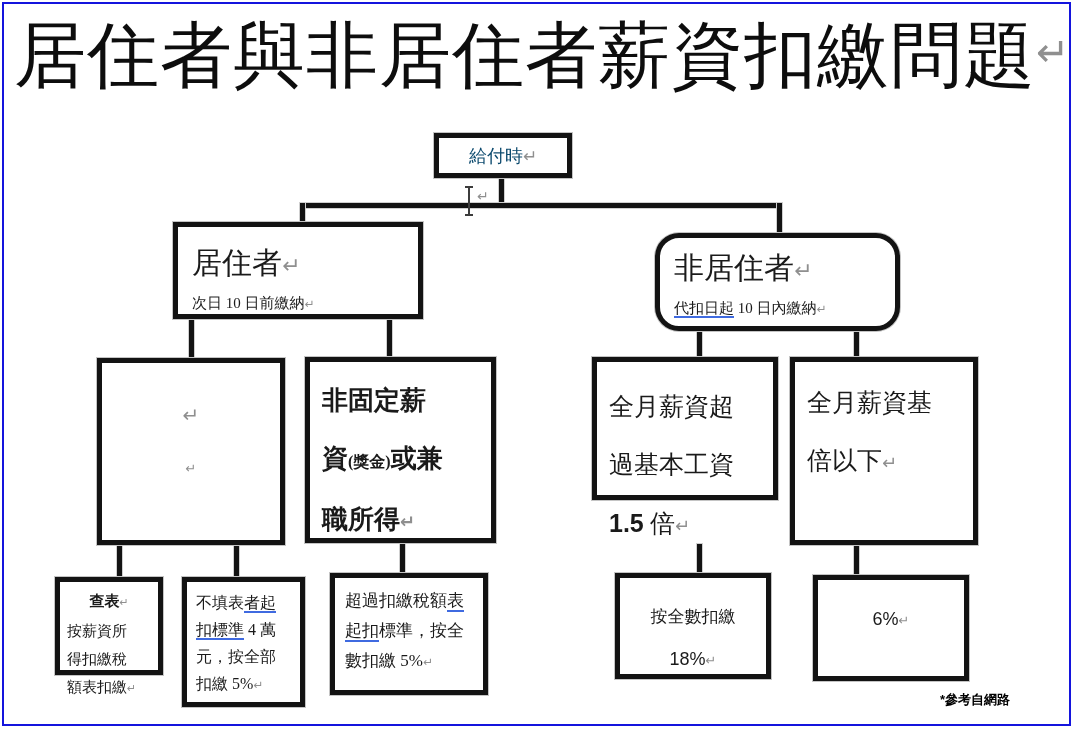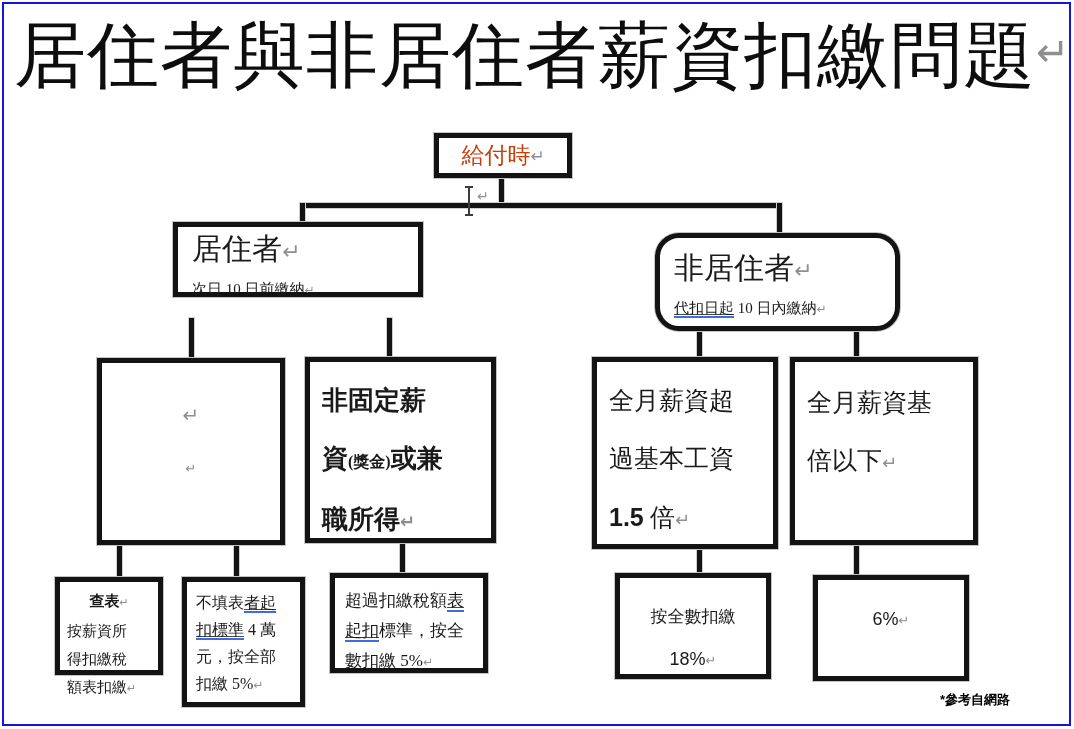--- a/index.html
+++ b/index.html
@@ -12,21 +12,21 @@
     border:2px solid #1414dd;pointer-events:none;}
   .title{position:absolute;left:14px;top:8px;width:1050px;
     font-size:72px;letter-spacing:1px;white-space:nowrap;color:#0d0d0d;}
   .title .pmark{font-size:40px;vertical-align:14px;}
   .pmark{color:#8f8f8f;font-family:"DejaVu Sans",sans-serif;}
   .box{position:absolute;background:#fff;border:5px solid #131313;
     box-shadow:0 0 0 1px #c4c4c4;box-sizing:border-box;}
   .conn{position:absolute;background:#131313;box-shadow:0 0 0 1px #cfcfcf;}
   .heading{font-size:30px;}
   .sub{font-size:15px;margin-top:10px;}
-  .u2{text-decoration:underline;text-decoration-color:#4a4a4a;
+  .u2{text-decoration-color:#4a4a4a;
     border-bottom:2px solid #3f6ae0;padding-bottom:0px;}
   .num-b{font-family:"Liberation Sans","DejaVu Sans",sans-serif;font-weight:bold;}
   .sansnum{font-family:"Liberation Sans","DejaVu Sans",sans-serif;}
   .line{white-space:nowrap;}
   .cursor-ibeam{position:absolute;left:468px;top:186px;width:2px;height:30px;
     background:#3c3c3c;}
   .cursor-ibeam:before,.cursor-ibeam:after{content:"";position:absolute;left:-3px;
     width:8px;height:2px;background:#3c3c3c;}
   .cursor-ibeam:before{top:0;}
   .cursor-ibeam:after{bottom:0;}
@@ -50,28 +50,28 @@
 <div class="conn" style="left:697px;top:330px;width:5px;height:28px;"></div>
 <div class="conn" style="left:854px;top:330px;width:5px;height:28px;"></div>
 <div class="conn" style="left:117px;top:544px;width:5px;height:34px;"></div>
 <div class="conn" style="left:234px;top:544px;width:5px;height:34px;"></div>
 <div class="conn" style="left:400px;top:542px;width:5px;height:32px;"></div>
 <div class="conn" style="left:697px;top:544px;width:5px;height:30px;"></div>
 <div class="conn" style="left:854px;top:544px;width:5px;height:32px;"></div>
 
 <div class="box" style="left:434px;top:133px;width:138px;height:45px;
      display:flex;align-items:center;justify-content:center;">
-  <span class="line" style="font-size:23px;color:#c2410c;">給付時</span>
+  <span class="line" style="font-size:18px;color:#0c4a6e;">給付時</span>
     <span class="pmark" style="font-size:17px;">↵</span>
 </div>
 
 <div class="cursor-ibeam"></div>
 <div class="float-pmark pmark">↵</div>
 
-<div class="box" style="left:173px;top:222px;width:250px;height:75px;padding:2px 0 0 14px;">
+<div class="box" style="left:173px;top:222px;width:250px;height:97px;padding:16px 0 0 14px;">
   <div class="line"><span class="heading">居住者</span><span class="pmark" style="font-size:22px;">↵</span></div>
   <div class="line sub"><span>次日 10 日前繳納</span><span class="pmark" style="font-size:12px;">↵</span></div>
 </div>
 
 <div class="box" style="left:655px;top:233px;width:245px;height:98px;padding:10px 0 0 14px;border-radius:24px;">
   <div class="line"><span class="heading">非居住者</span><span class="pmark" style="font-size:22px;">↵</span></div>
   <div class="line sub"><span class="u2">代扣日起</span><span> 10 日內繳納</span><span class="pmark" style="font-size:12px;">↵</span></div>
 </div>
 
 <div class="box" style="left:97px;top:358px;width:188px;height:187px;
@@ -80,21 +80,21 @@
   <div class="pmark" style="font-size:13px;height:40px;padding-top:14px;">↵</div>
 </div>
 
 <div class="box" style="left:305px;top:357px;width:191px;height:186px;padding:10px 0 0 12px;
      font-size:26px;line-height:58px;font-weight:bold;">
   <div class="line">非固定薪</div>
   <div class="line"><span>資</span><span style="font-size:16px;">(獎金)</span><span>或兼</span></div>
   <div class="line"><span>職所得</span><span class="pmark" style="font-size:18px;">↵</span></div>
 </div>
 
-<div class="box" style="left:592px;top:357px;width:186px;height:192px;padding:10px 0 0 12px;
+<div class="box" style="left:592px;top:357px;width:186px;height:143px;padding:16px 0 0 12px;
      font-size:25px;line-height:58px;">
   <div class="line">全月薪資超</div>
   <div class="line">過基本工資</div>
   <div class="line"><span class="num-b">1.5</span><span> 倍</span><span class="pmark" style="font-size:18px;">↵</span></div>
 </div>
 
 <div class="box" style="left:790px;top:357px;width:188px;height:188px;padding:12px 0 0 12px;
      font-size:25px;line-height:58px;">
   <div class="line">全月薪資基</div>
   <div class="line"><span>倍以下</span><span class="pmark" style="font-size:18px;">↵</span></div>
@@ -109,21 +109,21 @@
 </div>
 
 <div class="box" style="left:182px;top:577px;width:123px;height:130px;padding:7px 16px 0 9px;
      font-size:16px;line-height:27px;">
   <div class="line"><span>不填表</span><span class="u2">者起</span></div>
   <div class="line"><span class="u2">扣標準</span><span> 4 萬</span></div>
   <div class="line">元，按全部</div>
   <div class="line"><span>扣繳 5%</span><span class="pmark" style="font-size:12px;">↵</span></div>
 </div>
 
-<div class="box" style="left:330px;top:573px;width:158px;height:100px;padding:8px 0 0 10px;
+<div class="box" style="left:330px;top:573px;width:158px;height:122px;padding:8px 0 0 10px;
      font-size:17px;line-height:30px;">
   <div class="line"><span>超過扣繳稅額</span><span class="u2">表</span></div>
   <div class="line"><span class="u2">起扣</span><span>標準，按全</span></div>
   <div class="line"><span>數扣繳 5%</span><span class="pmark" style="font-size:12px;">↵</span></div>
 </div>
 
 <div class="box" style="left:615px;top:573px;width:156px;height:106px;padding-top:18px;
      font-size:17px;line-height:42px;text-align:center;">
   <div class="line">按全數扣繳</div>
   <div class="line"><span class="sansnum" style="font-size:18px;">18%</span><span class="pmark" style="font-size:13px;">↵</span></div>

